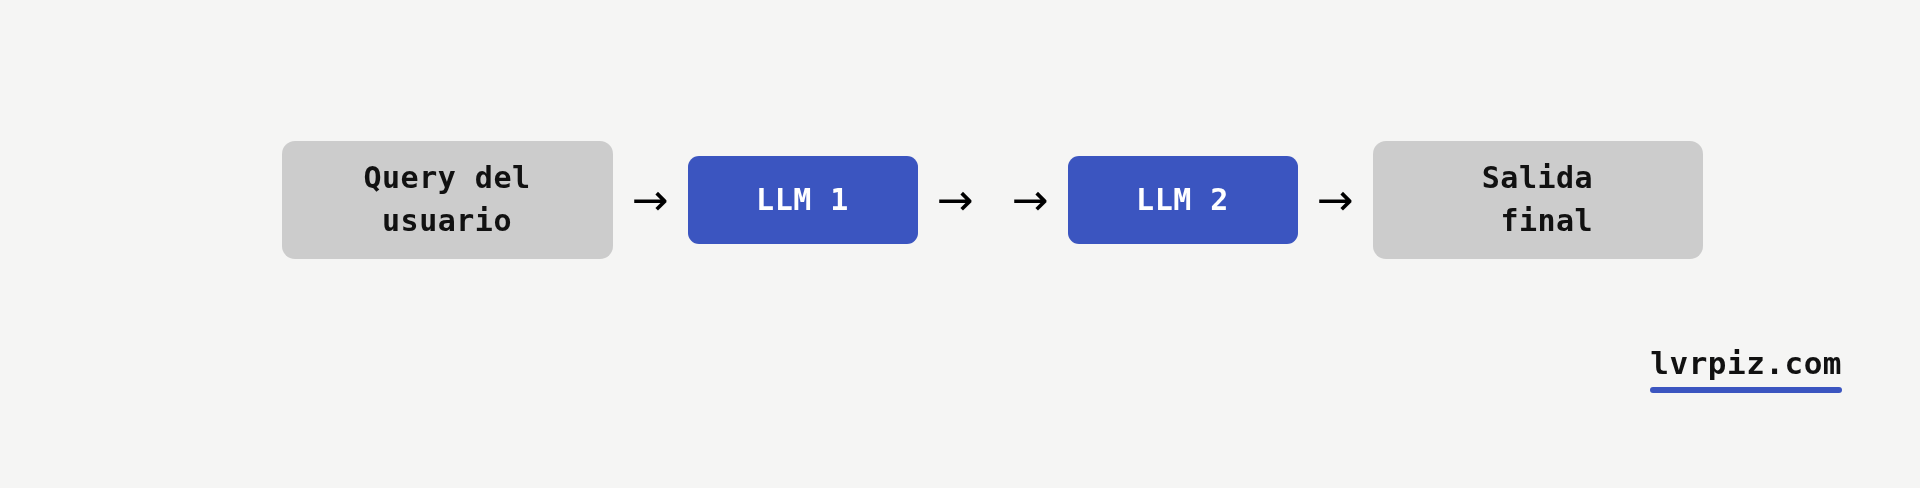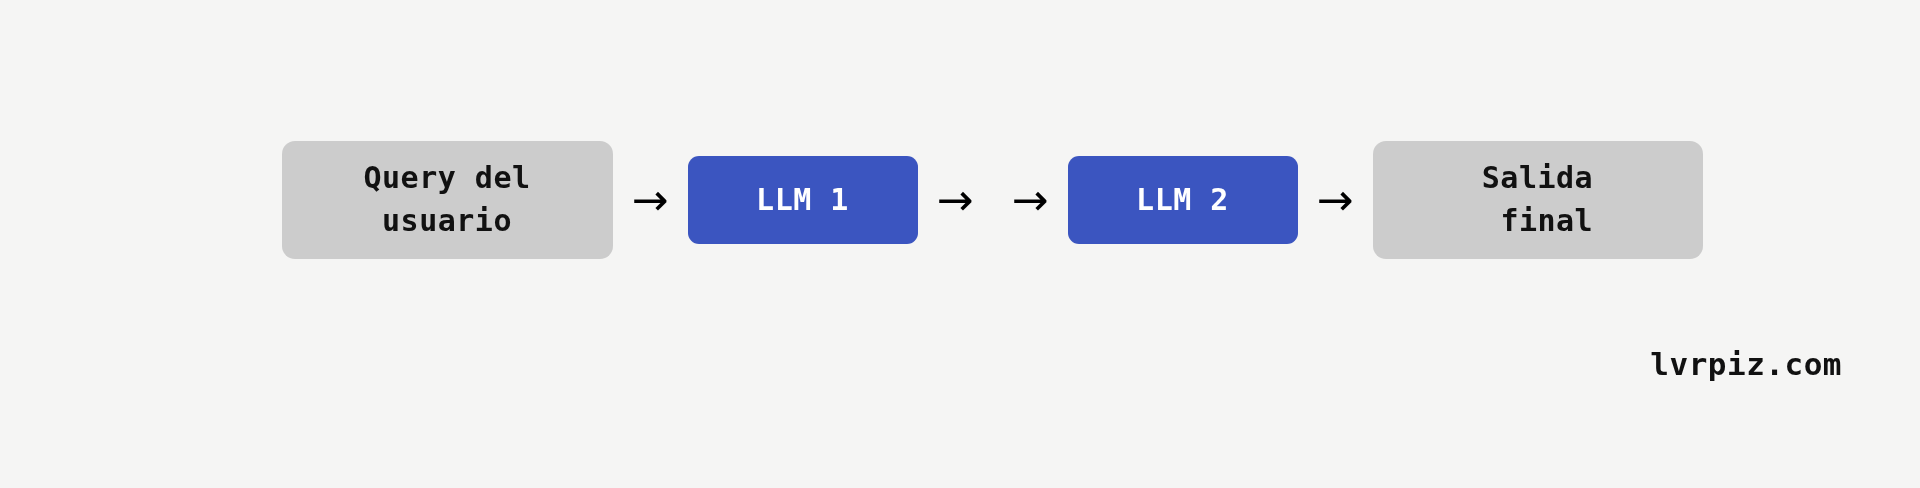--- a/index.html
+++ b/index.html
@@ -84,23 +84,23 @@
   }
 
   .node-label {
     display: block;
     white-space: pre-line;
   }
 
   #watermark {
     position: absolute;
     right: 78px;
-    bottom: 107px;
+    bottom: 95px;
     display: flex;
-    flex-direction: row;
+    flex-direction: column;
     align-items: stretch;
     justify-content: flex-end;
   }
 
   #watermark-text {
     font-family: "DejaVu Sans Mono", "Liberation Mono", monospace;
     font-size: 31px;
     font-weight: 700;
     color: #111111;
     letter-spacing: 0.5px;

